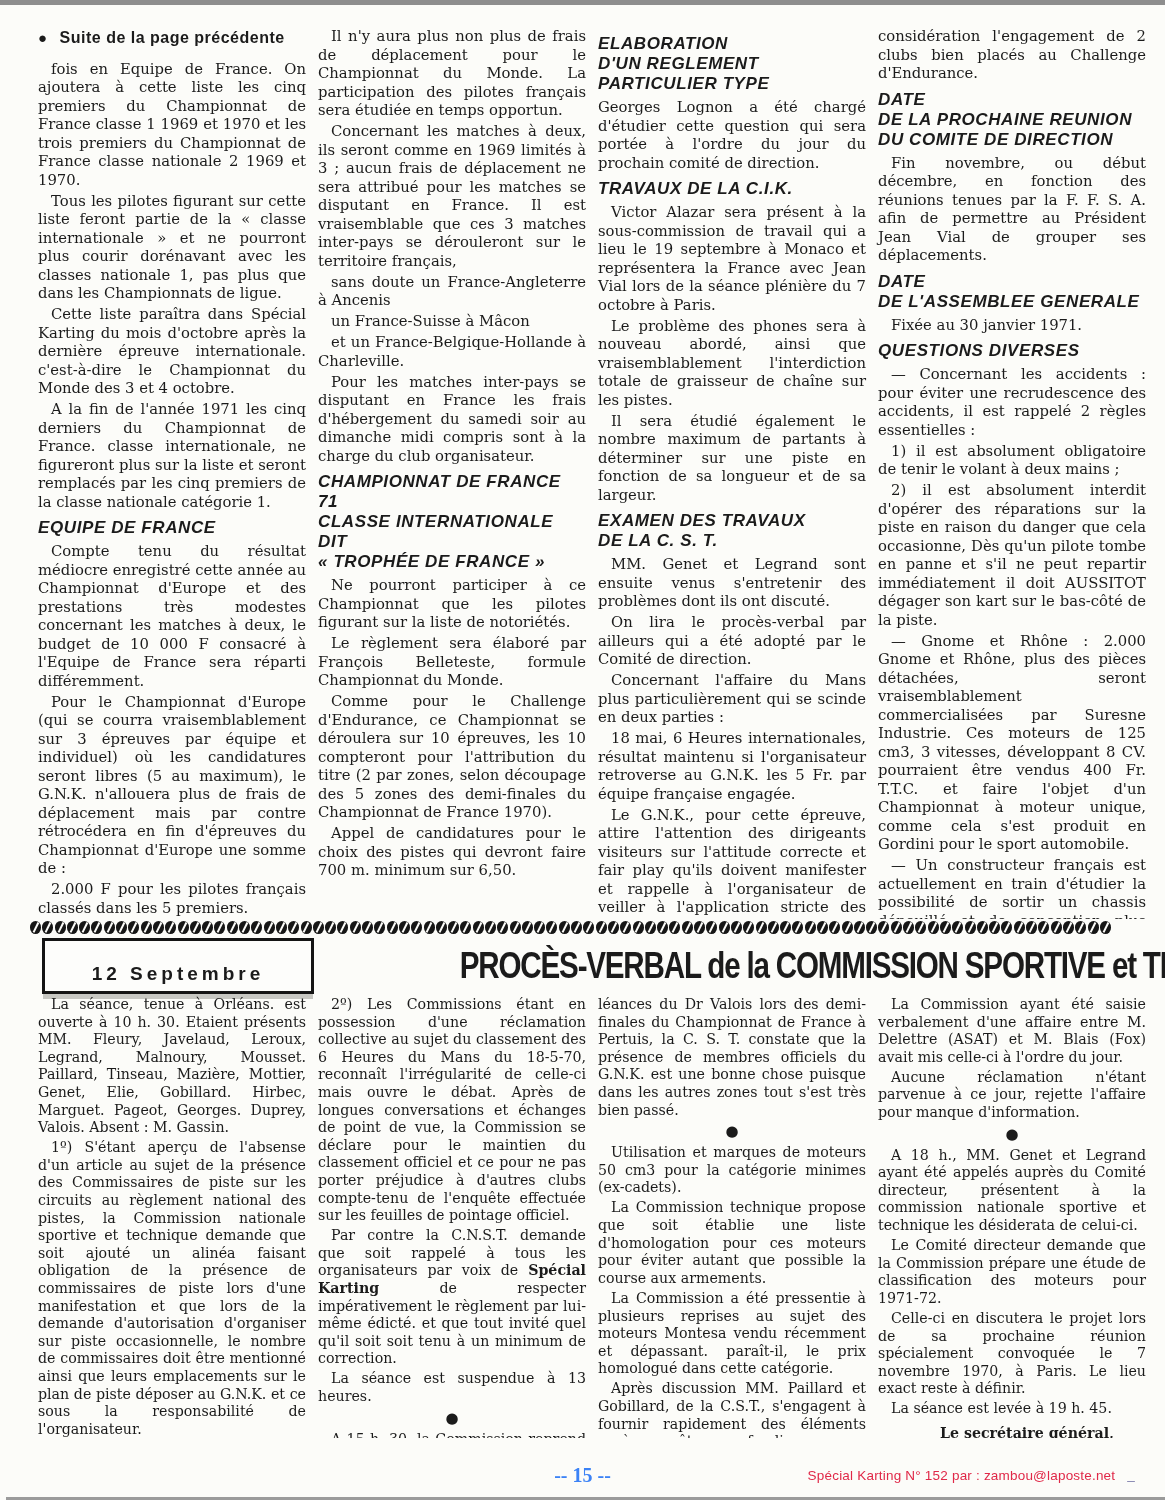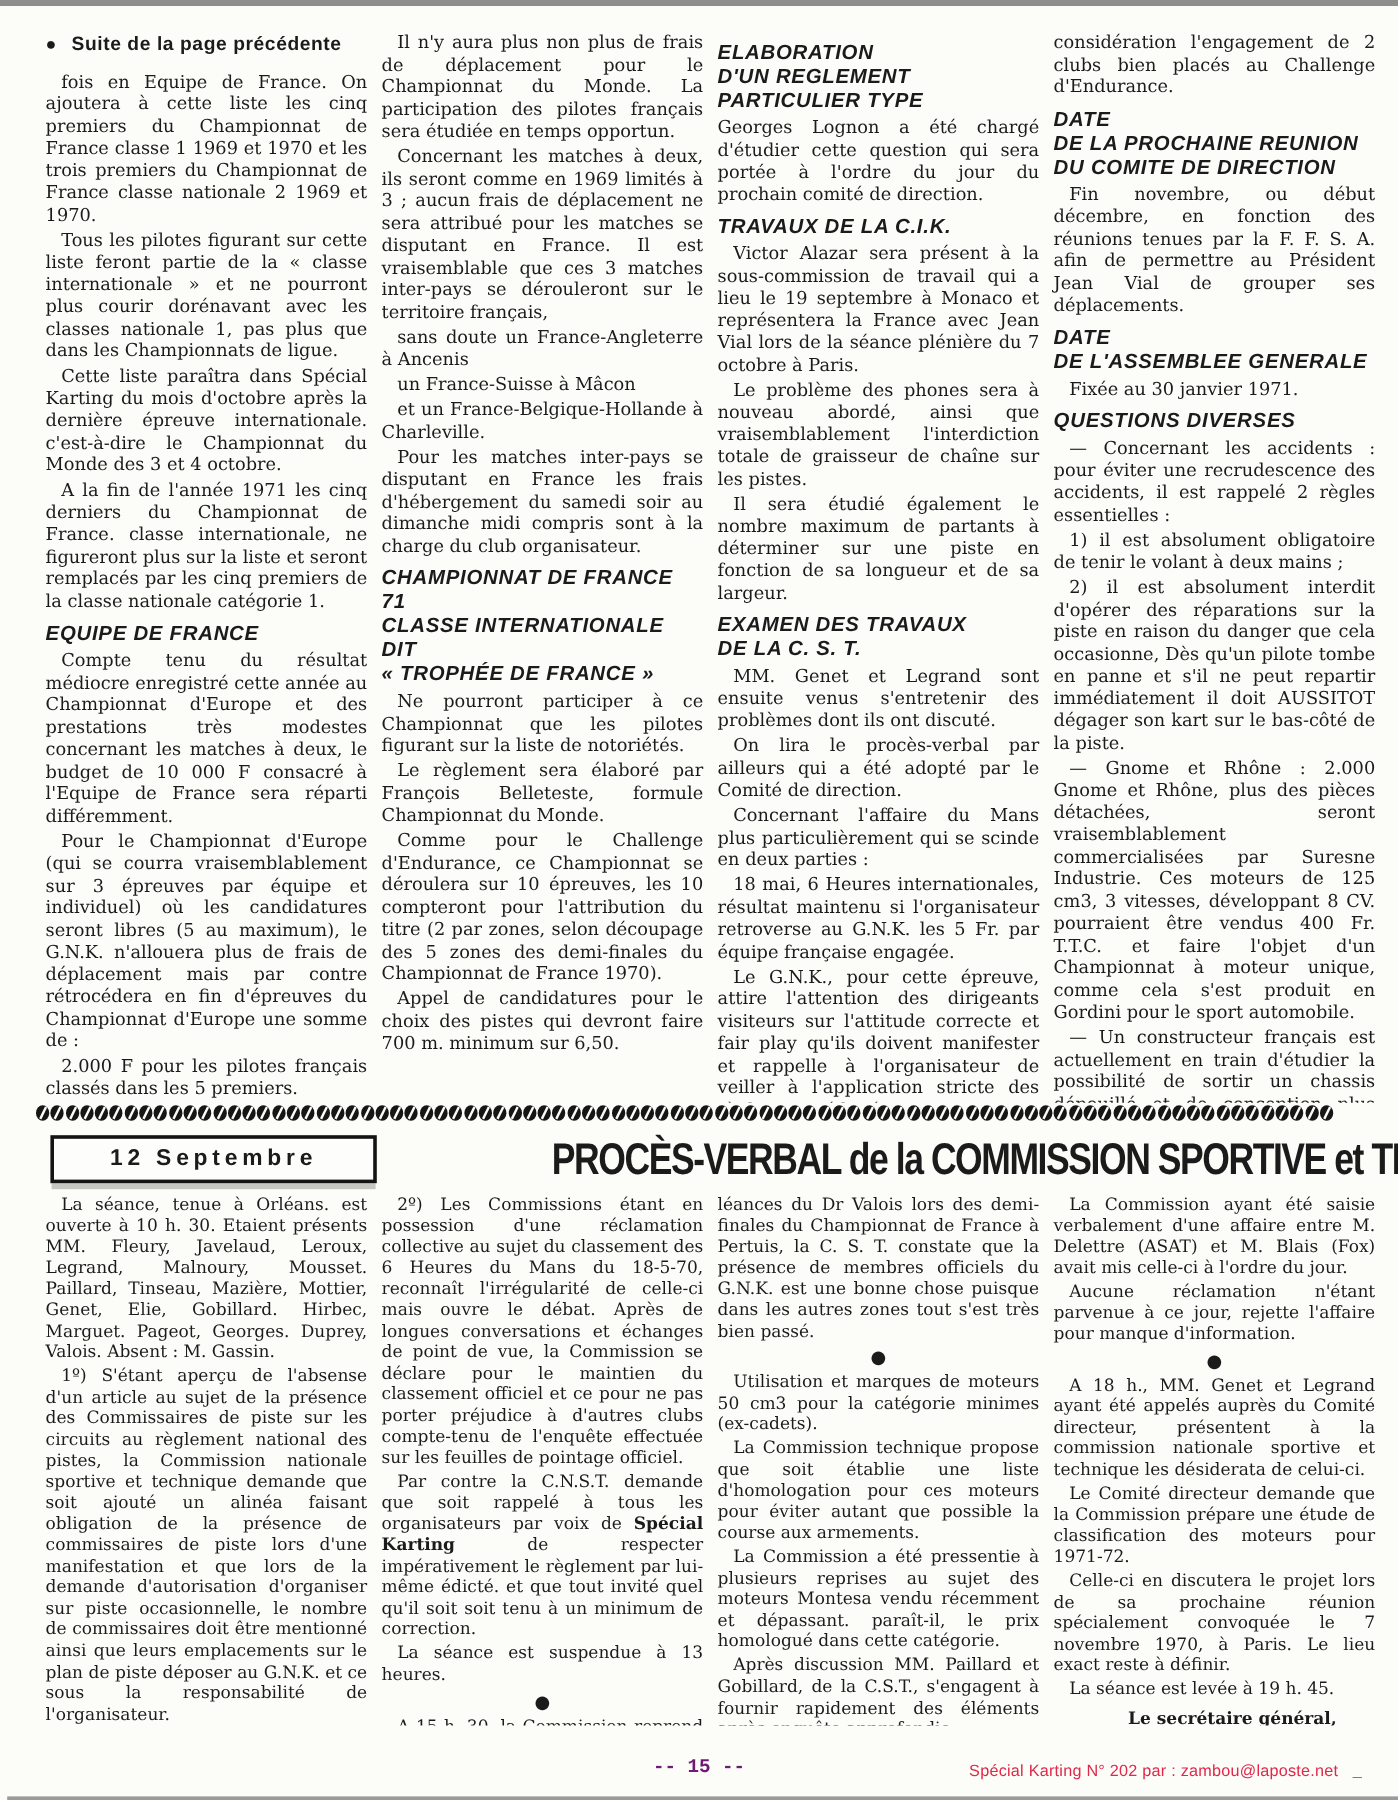--- a/index.html
+++ b/index.html
@@ -30,30 +30,30 @@
 
   
   .chain{display:flex;gap:1.3px;padding:2px 30px 1px;height:16px;overflow:hidden;}
   .chain .dot{width:11px;height:12.6px;border-radius:50%;background:#161616;position:relative;flex:none;}
   .chain .dot::after{content:"";position:absolute;left:45%;top:7%;width:2.2px;height:86%;
                      background:#fcfcf9;transform:rotate(26deg);}
 
   
   .band{display:flex;align-items:center;padding:6px 20px 2px 42px;height:52px;box-sizing:border-box;}
   .datebox{border:3px solid #141414;background:#fdfdfb;width:266px;flex:none;text-align:center;
-           padding:6px 0 6px;font-family:"Liberation Sans",sans-serif;font-weight:bold;
+           padding:22px 0 6px;font-family:"Liberation Sans",sans-serif;font-weight:bold;
            font-size:19px;letter-spacing:4px;box-shadow:0 6px 0 -1px #c7c7c2;}
   .band-title-wrap{flex:1;display:flex;justify-content:center;padding-left:40px;}
   .band-title{font-family:"Liberation Sans",sans-serif;font-weight:bold;font-size:37px;
               letter-spacing:-1.5px;white-space:nowrap;transform:scaleX(.8);transform-origin:center;}
 
   
   .footer{position:absolute;left:0;right:0;bottom:8px;height:30px;}
   .pagenum{position:absolute;left:50%;transform:translateX(-50%);top:2px;
-           font-family:Liberation Mono, monospace;font-weight:bold;font-size:16px;color:#701a75;}
+           font-family:Liberation Serif, serif;font-weight:bold;font-size:20px;color:#3b82f6;}
   .credit{position:absolute;right:30px;top:6px;font-family:"Liberation Sans",sans-serif;
           font-size:13.5px;color:#e02848;letter-spacing:.2px;}
   .credit .cursor{color:#1a1a6e;margin-left:12px;font-weight:bold;}
   b{font-weight:bold;}
 </style>
 </head>
 <body>
 
 <div class="page">
   <div class="edge-top"></div>
@@ -267,18 +267,18 @@
           <p class="para">La séance est levée à 19 h. 45.</p>
           <div class="sign">Le secrétaire général,
 M. LEGRAND.</div>
         </div>
     </div>
   </section>
 
   <div class="footer">
     <div class="pagenum">-- 15 --</div>
     <div class="credit">
-      <span>Spécial Karting N° 202 par :  zambou@laposte.net</span><span class="cursor">_</span>
+      <span>Spécial Karting N° 152 par :  zambou@laposte.net</span><span class="cursor">_</span>
     </div>
   </div>
 
   <div class="edge-bottom"></div>
 </div>
 
 </body></html>

